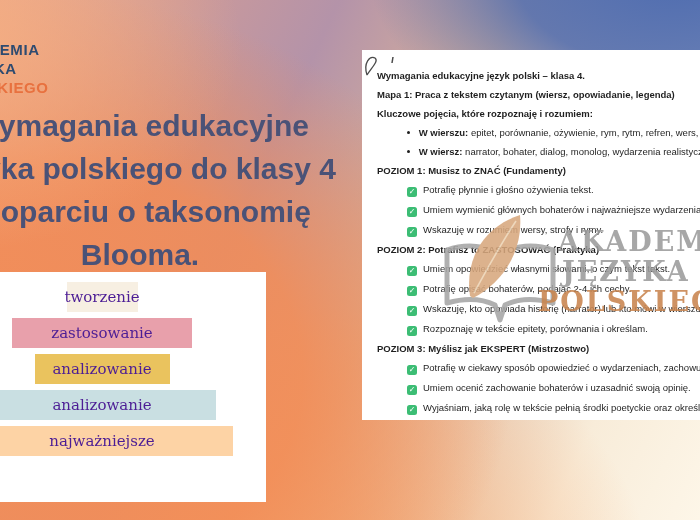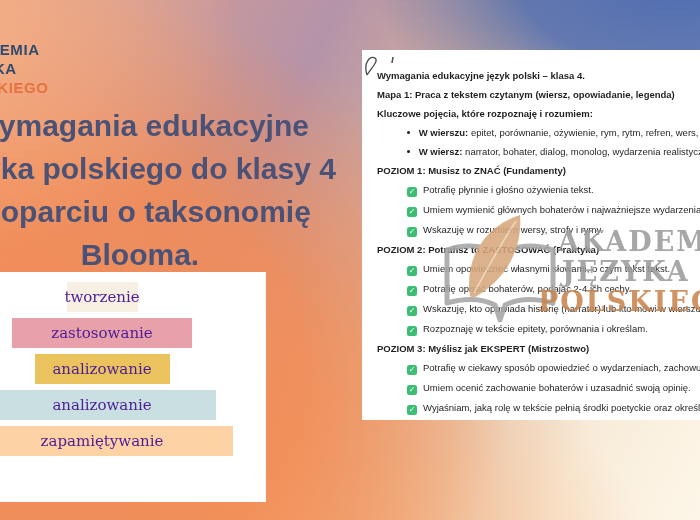--- a/index.html
+++ b/index.html
@@ -69,21 +69,21 @@
   <div class="pyr-bar" style="width:180px;background:#e8a0ab">
       <span>zastosowanie</span>
     </div>
   <div class="pyr-bar" style="width:135px;background:#eac35e">
       <span>analizowanie</span>
     </div>
   <div class="pyr-bar" style="width:228px;background:#c9dfe2">
       <span>analizowanie</span>
     </div>
   <div class="pyr-bar" style="width:262px;background:#fdd3a5">
-      <span>zapamiętywanie</span>
+      <span>najważniejsze</span>
     </div>
 </div>
 
 <div class="abs doc">
   <div class="line bold">Wymagania edukacyjne język polski – klasa 4.</div>
   <div class="line bold">Mapa 1: Praca z tekstem czytanym (wiersz, opowiadanie, legenda)</div>
   <div class="line bold">Kluczowe pojęcia, które rozpoznaję i rozumiem:</div>
 
   <div class="line indent">
     <span class="bullet-dot"></span>

